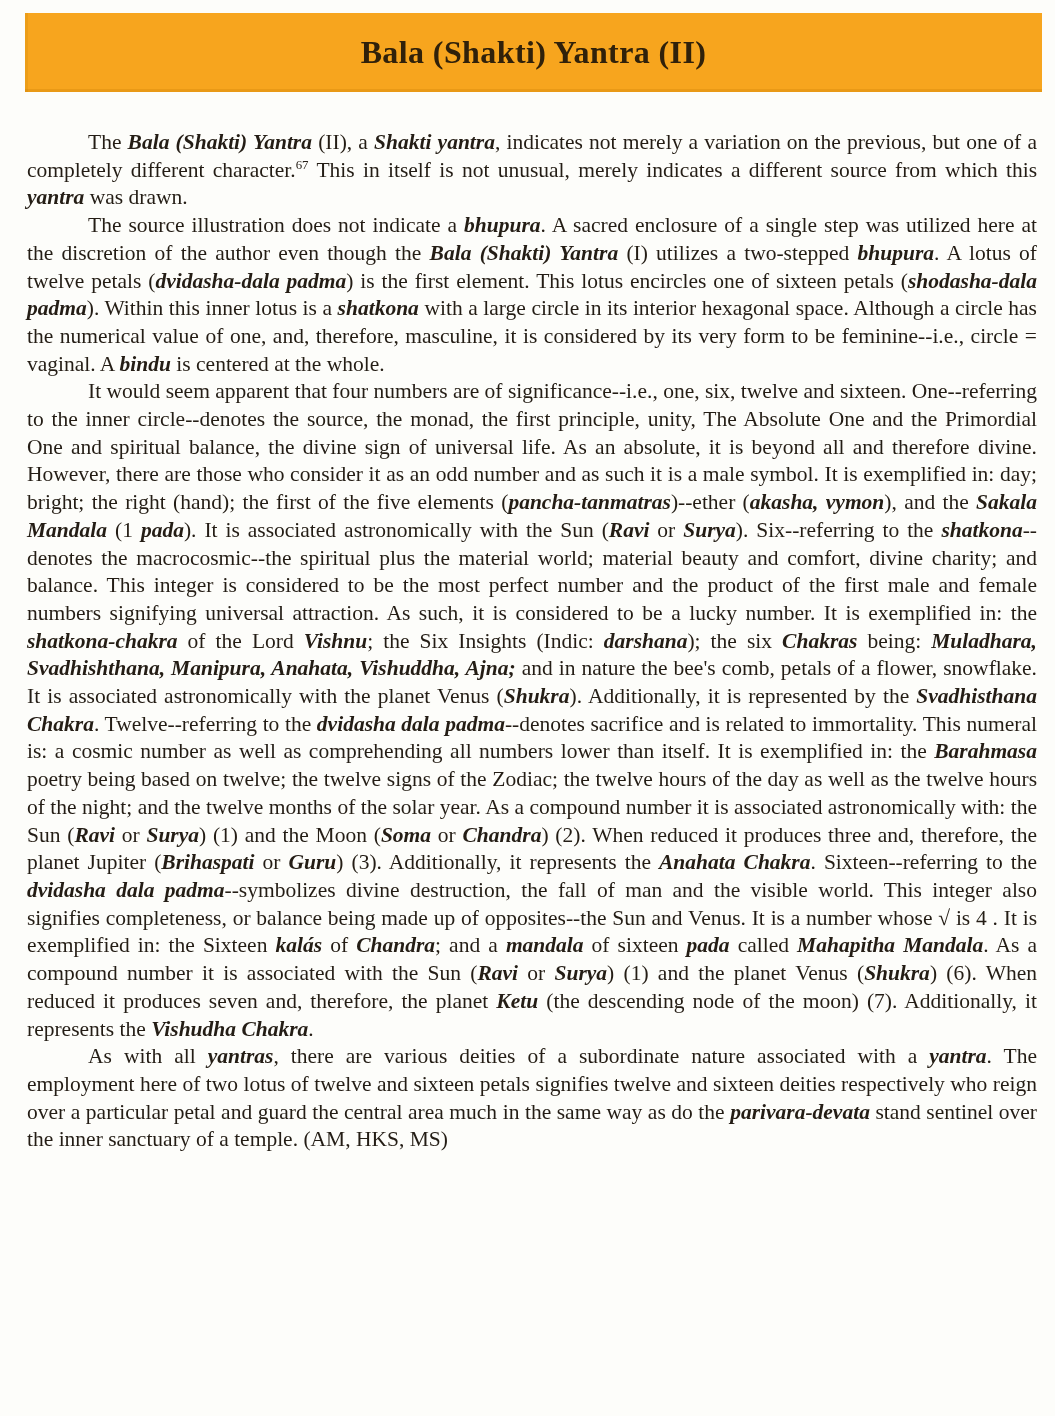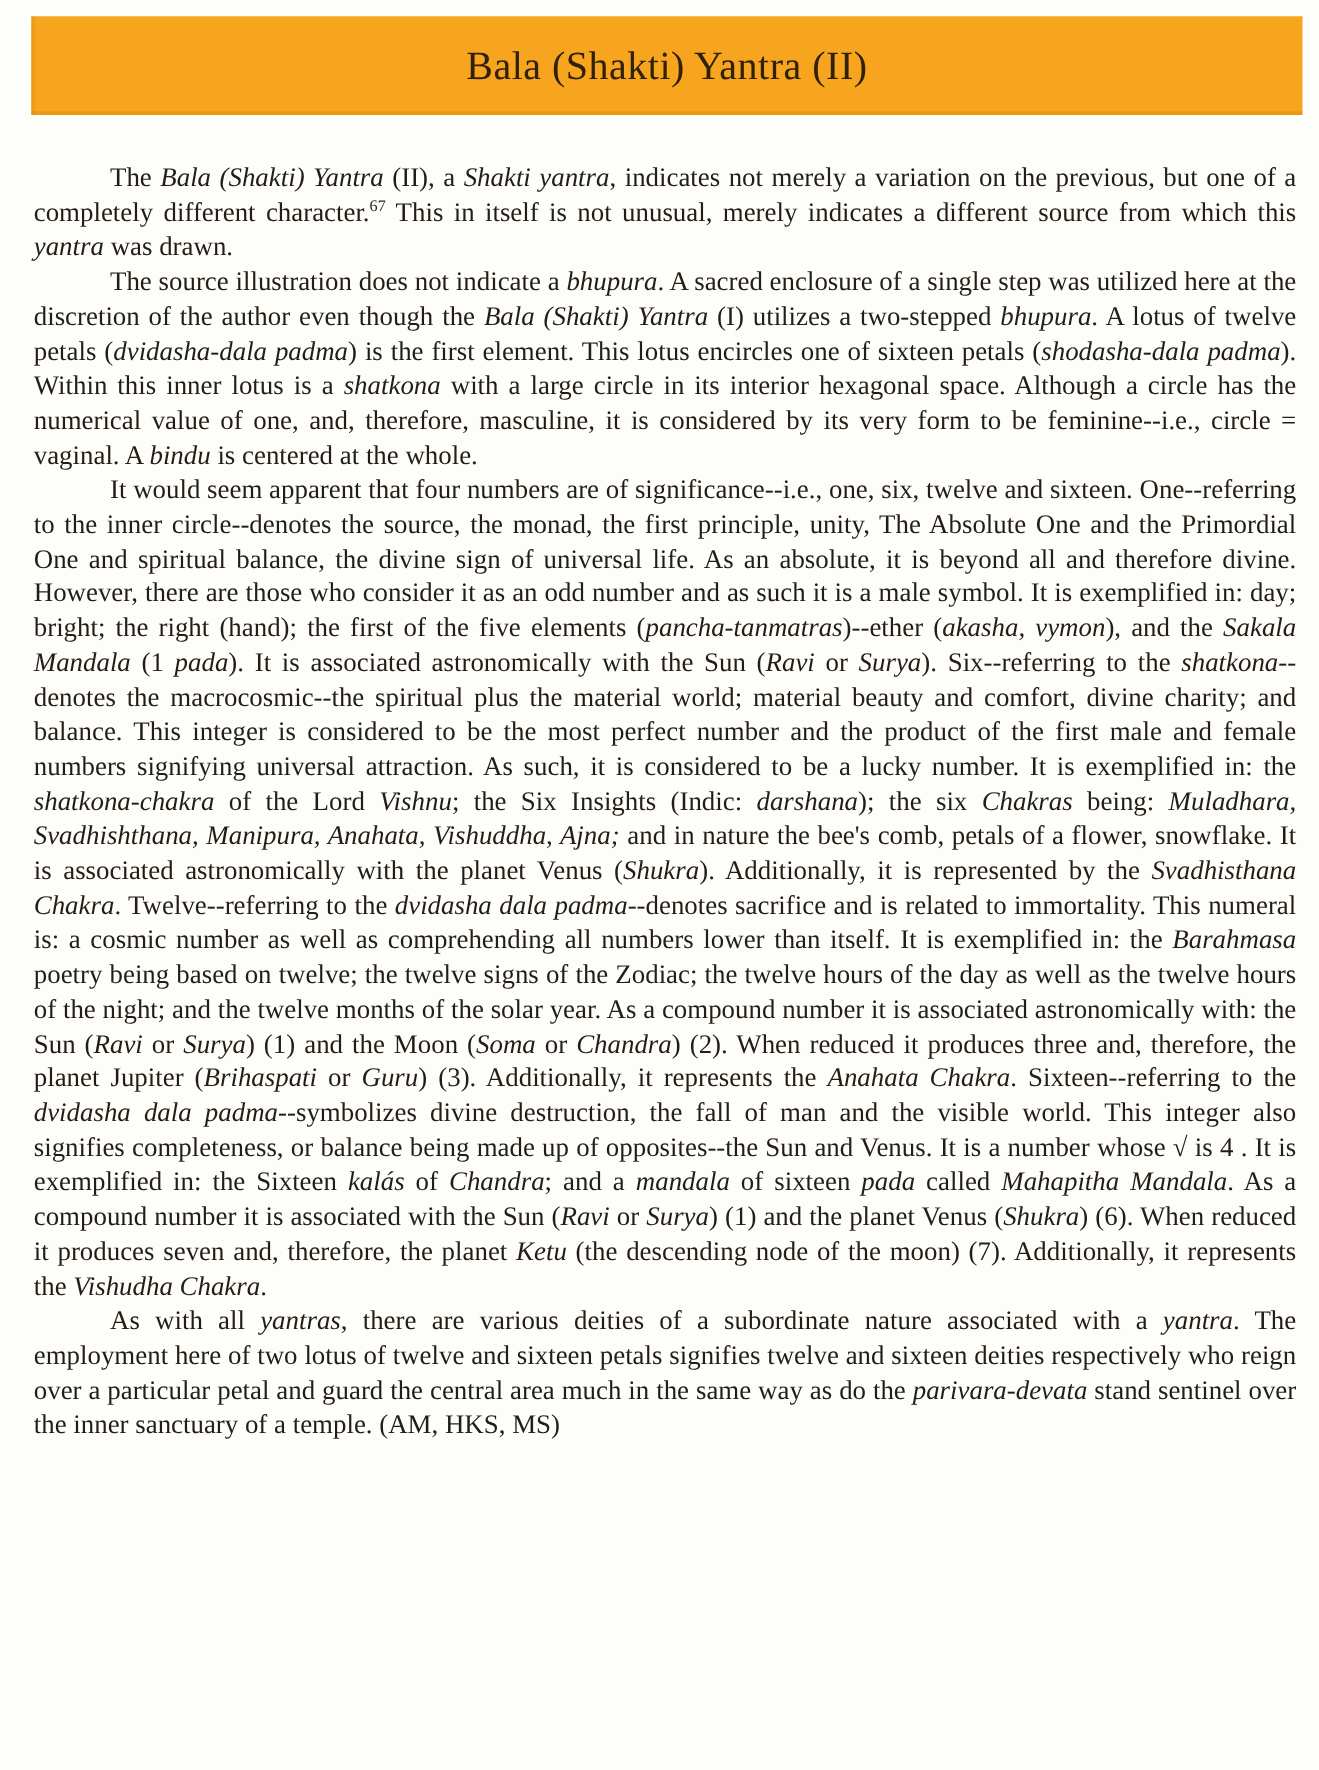--- a/index.html
+++ b/index.html
@@ -22,40 +22,41 @@
     height: 79px;
     background: var(--banner-color, #F7A51E);
     box-shadow: inset 0 -3px 0 rgba(190,120,0,0.25), inset 3px 0 0 rgba(190,120,0,0.18);
     display: flex;
     align-items: center;
     justify-content: center;
   }
   .banner h1 {
     margin: 16px;
     font-size: 32px;
-    font-weight: normal;
+    font-weight: bold;
     letter-spacing: 0.4px;
     color: var(--title-color, #30210A);
   }
   .text-block {
     position: absolute;
     left: 27px;
     top: 129px;
     width: 1010px;
     color: var(--text-color, #241D15);
     font-size: 21.5px;
     line-height: 27.7px;
     text-align: justify;
   }
   .text-block p {
     margin: 0;
     text-indent: 61px;
   }
   .it {
     font-style: italic;
+    font-weight: bold;
   }
   sup {
     font-size: 0.6em;
     line-height: 0;
     vertical-align: super;
     margin-top: 40px;
   }
   .page-number {
     position: absolute;
     left: 57px;

